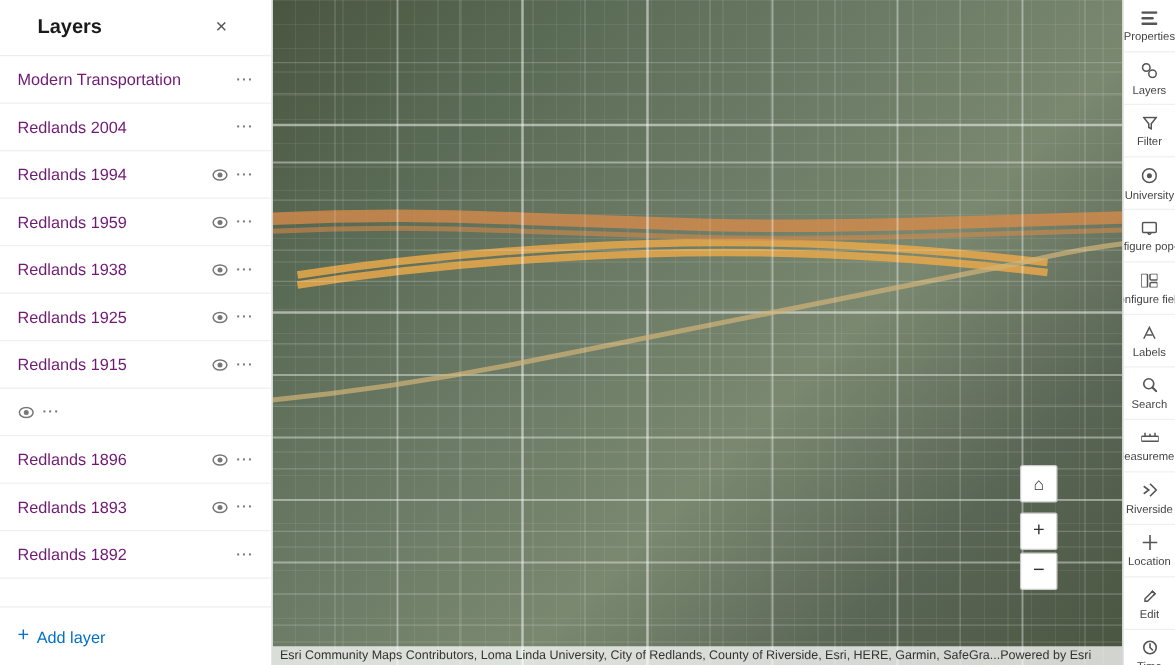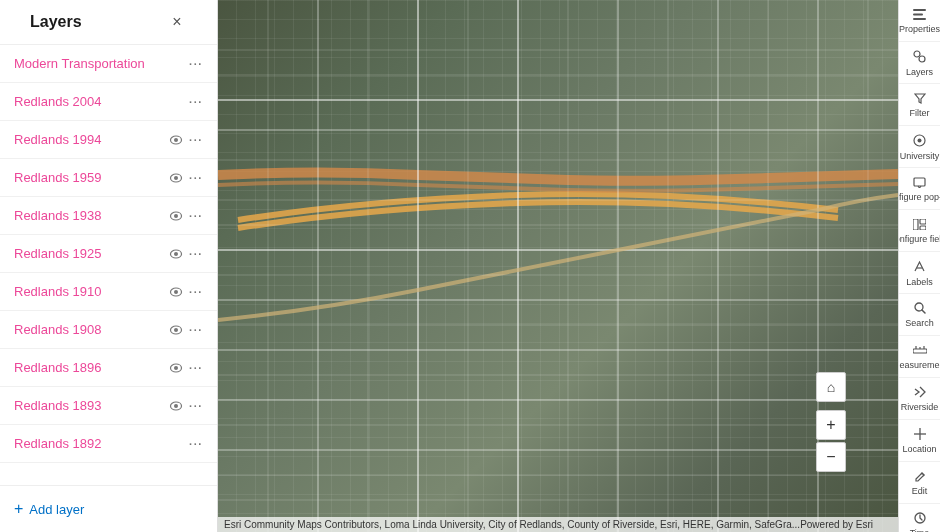--- a/index.html
+++ b/index.html
@@ -95,21 +95,21 @@
       display: flex;
       align-items: center;
       padding: 9px 14px;
       border-bottom: 1px solid #f0f0f0;
       min-height: 38px;
     }
 
     .layer-name {
       flex: 1;
       font-size: 13px;
-      color: #ec4899;
+      color: #701a75;
     }
 
     .layer-icons {
       display: flex;
       align-items: center;
       gap: 6px;
       color: #777;
     }
 
     .eye-icon, .more-icon {
@@ -298,33 +298,32 @@
           <span class="eye-icon">
             <svg width="14" height="10" viewBox="0 0 14 10" fill="none" xmlns="http://www.w3.org/2000/svg">
               <ellipse cx="7" cy="5" rx="5.5" ry="4" stroke="#777" stroke-width="1.2"></ellipse>
               <circle cx="7" cy="5" r="2" fill="#777"></circle>
             </svg>
           </span>
           <span class="more-icon">···</span>
         </div>
       </div>
       <div class="layer-item">
-        <span class="layer-name">Redlands 1910</span>
-        <div class="layer-icons">
-          <span class="eye-icon">
-            <svg width="14" height="10" viewBox="0 0 14 10" fill="none" xmlns="http://www.w3.org/2000/svg">
-              <ellipse cx="7" cy="5" rx="5.5" ry="4" stroke="#777" stroke-width="1.2"></ellipse>
-              <circle cx="7" cy="5" r="2" fill="#777"></circle>
-            </svg>
-          </span>
-          <span class="more-icon">···</span>
-        </div>
-      </div>
-      <div class="layer-item">
-        <span class="layer-name">Redlands 1908</span>
+        <span class="layer-name">Redlands 1915</span>
+        <div class="layer-icons">
+          <span class="eye-icon">
+            <svg width="14" height="10" viewBox="0 0 14 10" fill="none" xmlns="http://www.w3.org/2000/svg">
+              <ellipse cx="7" cy="5" rx="5.5" ry="4" stroke="#777" stroke-width="1.2"></ellipse>
+              <circle cx="7" cy="5" r="2" fill="#777"></circle>
+            </svg>
+          </span>
+          <span class="more-icon">···</span>
+        </div>
+      </div>
+      <div class="layer-item">
         <div class="layer-icons">
           <span class="eye-icon">
             <svg width="14" height="10" viewBox="0 0 14 10" fill="none" xmlns="http://www.w3.org/2000/svg">
               <ellipse cx="7" cy="5" rx="5.5" ry="4" stroke="#777" stroke-width="1.2"></ellipse>
               <circle cx="7" cy="5" r="2" fill="#777"></circle>
             </svg>
           </span>
           <span class="more-icon">···</span>
         </div>
       </div>

